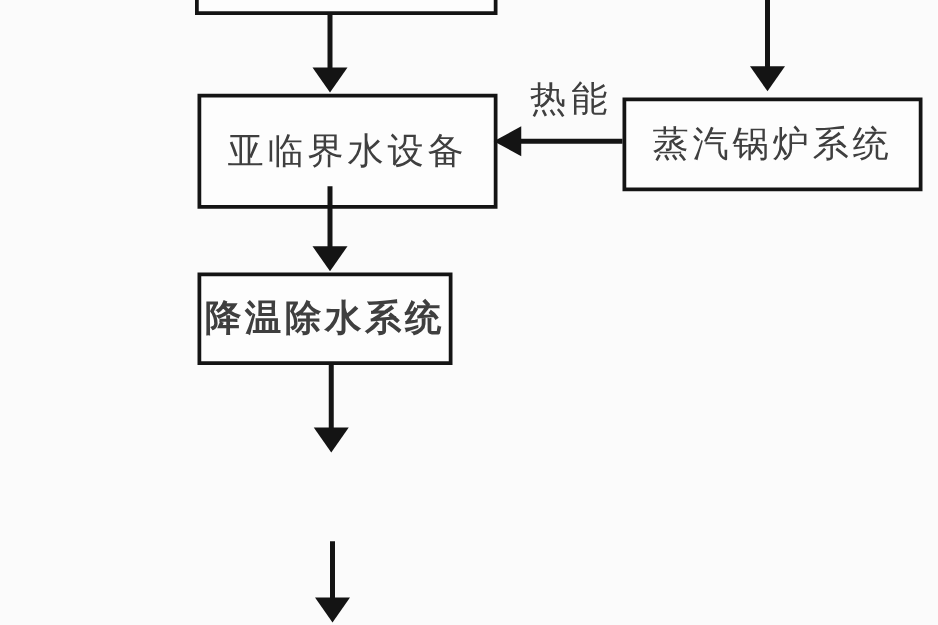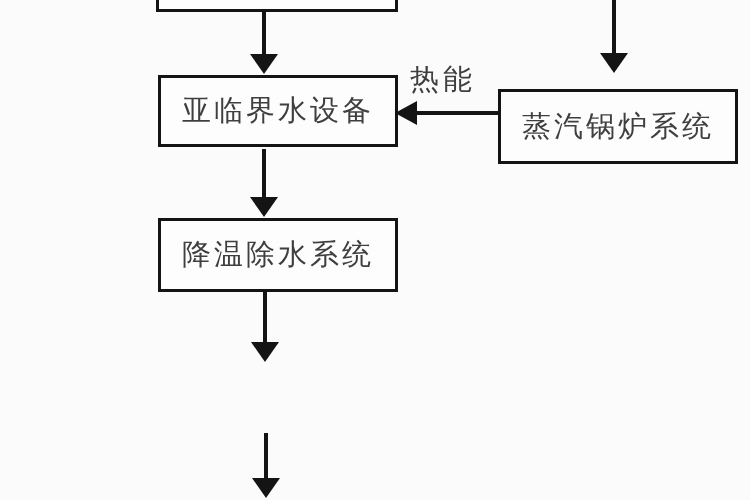--- a/index.html
+++ b/index.html
@@ -28,21 +28,21 @@
     color: #3f3f3f;
     letter-spacing: 3px;
     white-space: nowrap;
   }
   .edge-label {
     position: absolute;
     font-size: 29px;
     color: #3f3f3f;
     letter-spacing: 4px;
     white-space: nowrap;
-    text-align: left;
+    text-align: right;
   }
   .vline {
     position: absolute;
     width: 4px;
     background: #141414;
   }
   .hline {
     position: absolute;
     height: 4px;
     background: #141414;
@@ -67,40 +67,40 @@
 </head>
 <body>
 
 <div class="canvas">
 
   <div class="node" style="left:156px; top:-46px; width:242px; height:58px;"></div>
 
   <div class="vline" style="left:262px; top:12px; height:44px;"></div>
   <div class="arr-down" style="left:250px; top:54px;"></div>
 
-  <div class="node" style="left:158px; top:75px; width:240px; height:72px;">
+  <div class="node" style="left:158px; top:75px; width:240px; height:92px;">
     <span class="node-label">亚临界水设备</span>
   </div>
 
   <div class="vline" style="left:612px; top:0px; height:54px;"></div>
   <div class="arr-down" style="left:600px; top:53px;"></div>
 
-  <div class="node" style="left:498px; top:78px; width:240px; height:75px;margin-top:11px;">
+  <div class="node" style="left:498px; top:78px; width:240px; height:75px;">
     <span class="node-label">蒸汽锅炉系统</span>
   </div>
 
   <div class="edge-label" style="left:410px; top:60px; width:80px;">热能</div>
 
   <div class="hline" style="left:414px; top:111px; width:84px;"></div>
   <div class="arr-left" style="left:395px; top:101px;"></div>
 
   <div class="vline" style="left:262px; top:149px; height:50px;"></div>
   <div class="arr-down" style="left:250px; top:197px;"></div>
 
-  <div class="node" style="left:158px; top:218px; width:240px; height:74px;">
+  <div class="node" style="left:158px; top:218px; width:204px; height:74px;font-weight:bold;">
     <span class="node-label">降温除水系统</span>
   </div>
 
   <div class="vline" style="left:263px; top:290px; height:53px;"></div>
   <div class="arr-down" style="left:251px; top:342px;"></div>
 
 
   <div class="vline" style="left:264px; top:433px; height:46px;"></div>
   <div class="arr-down" style="left:252px; top:478px;"></div>
 

